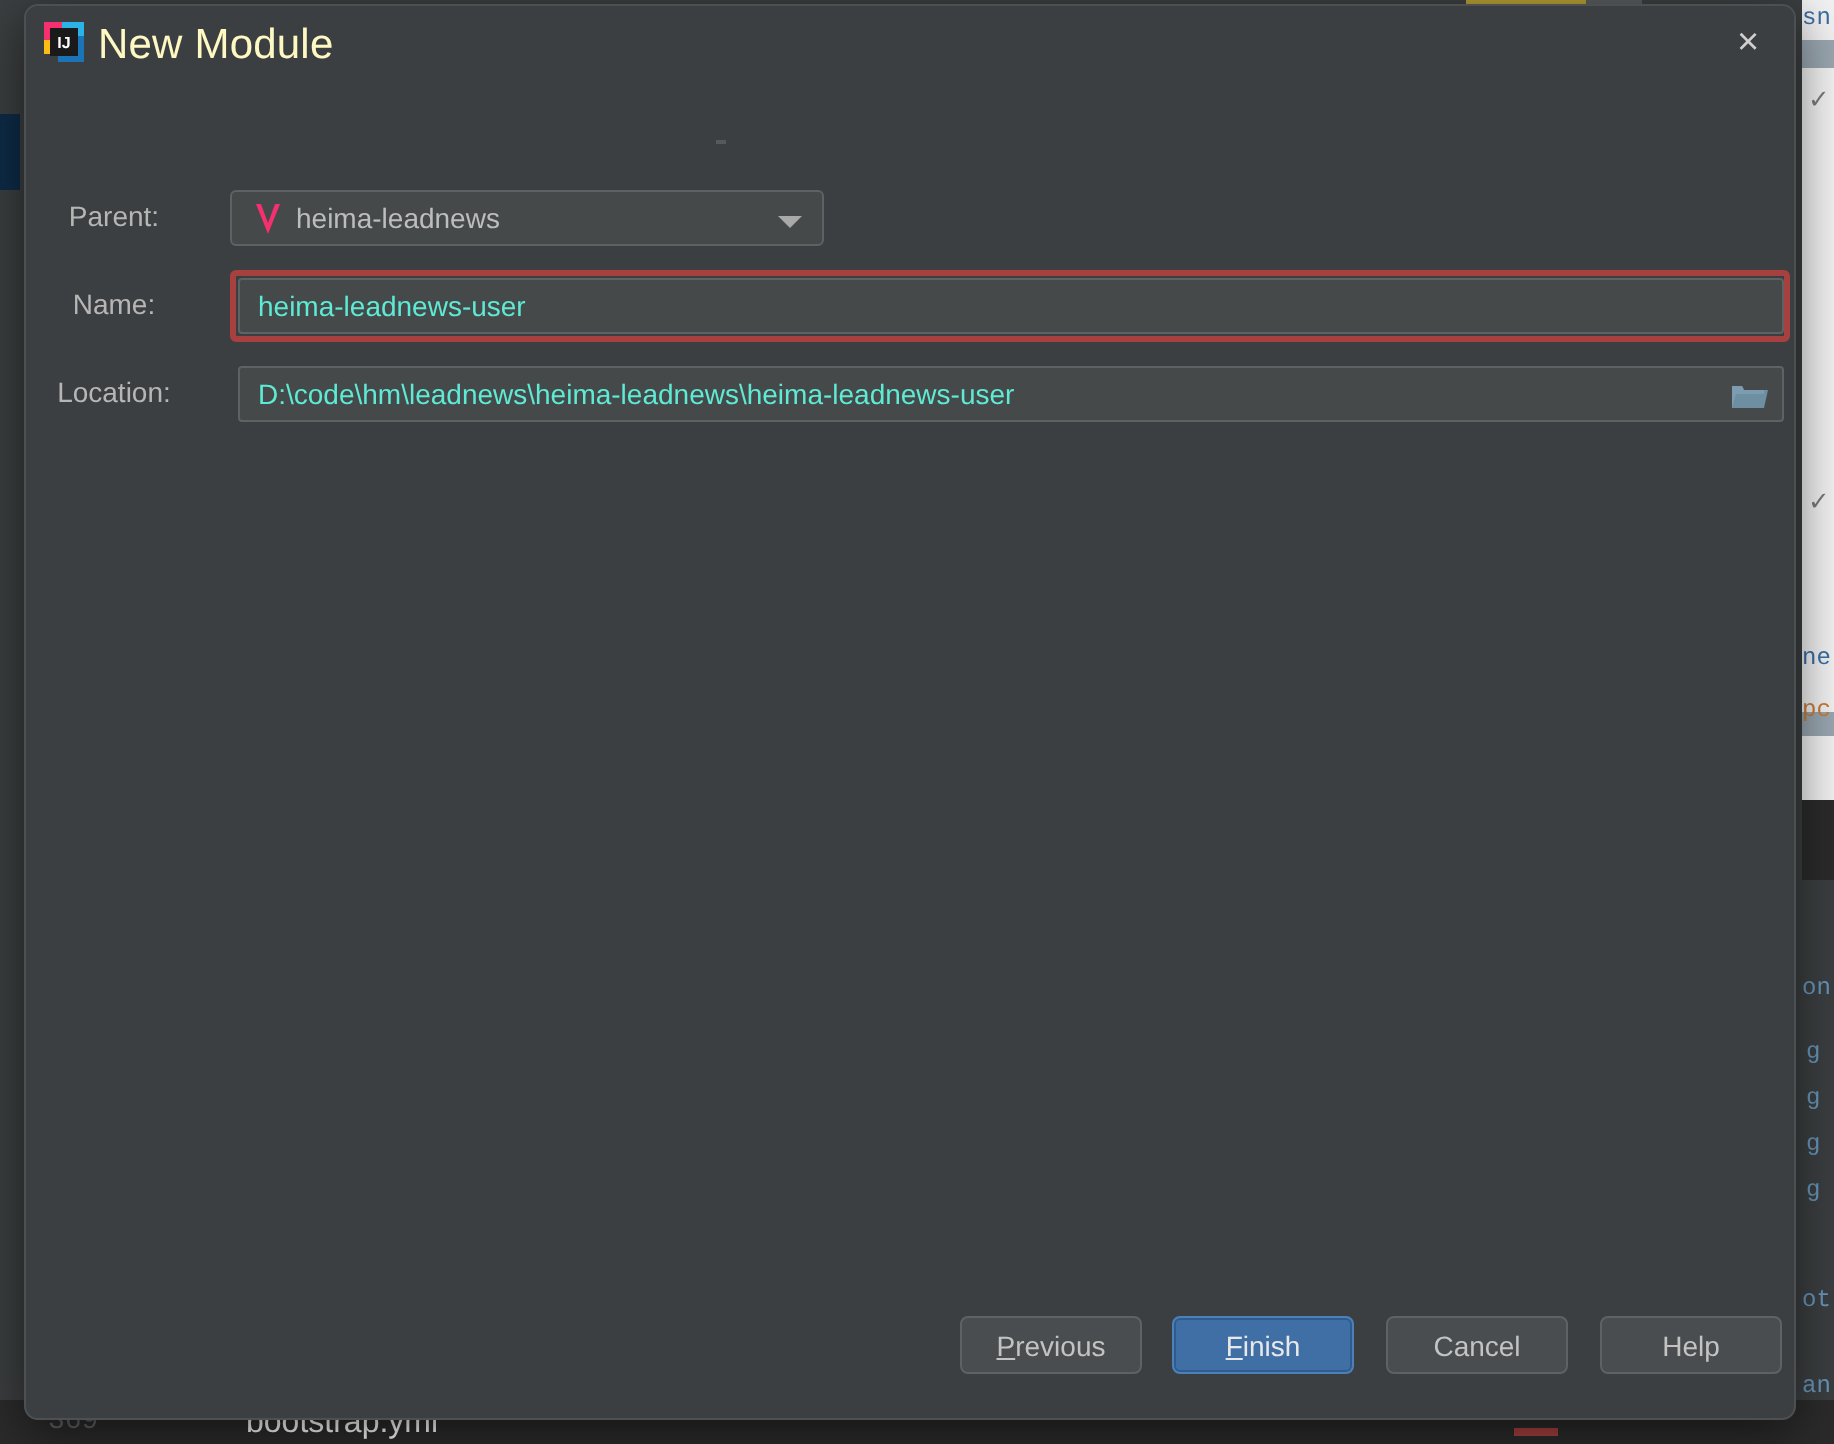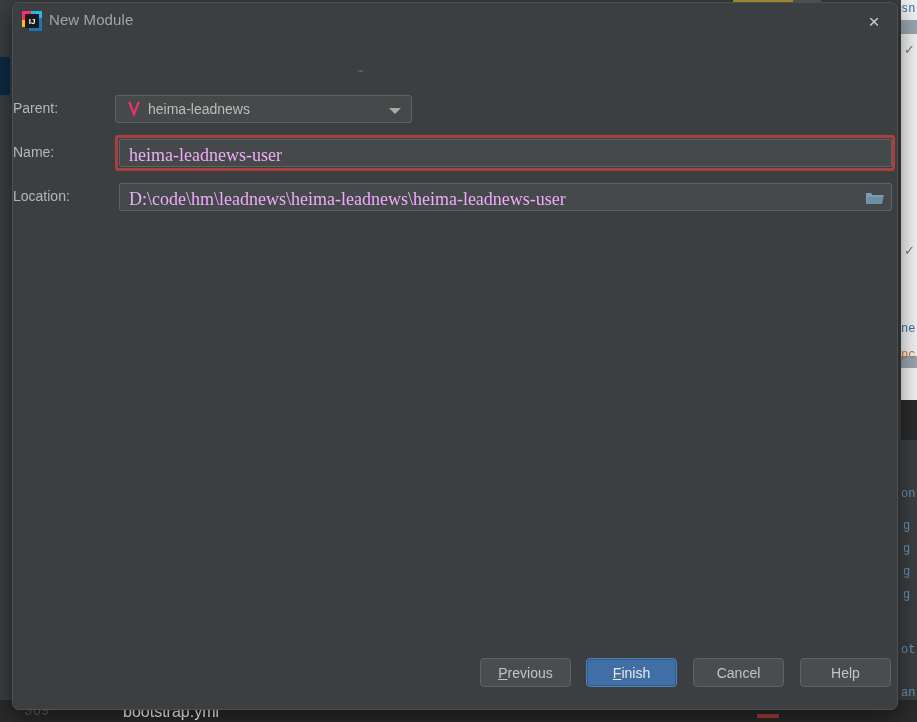--- a/index.html
+++ b/index.html
@@ -151,22 +151,22 @@
     background: #3c3f41;
   }
   .title-icon {
     position: absolute;
     left: 8px; top: 7px;
     width: 22px; height: 22px; text-align: center;
   }
   .title-text {
     position: absolute;
     left: 36px; top: 8px;
-    font-size: 15px;
-    color: #a3a3a3;
+    font-size: 21px;
+    color: #fef9c3;
     letter-spacing: 0.1px;
   }
   .close-btn {
     position: absolute;
     right: 6px; top: 3px;
     width: 34px; height: 30px;
     display: flex;
     align-items: center;
     justify-content: center;
     color: #cfcfcf;
@@ -196,21 +196,21 @@
   }
   .row-parent   { top: 56px; }
   .row-name     { top: 100px; }
   .row-location { top: 144px; }
 
   .f-label {
     position: absolute;
     left: 0;
     width: 88px;
     top: 5px;
-    text-align: left;
+    text-align: center;
     font-size: 14px;
     color: #b6b6b6;
   }
 
   .combo {
     position: absolute;
     left: 102px;
     top: 0;
     width: 297px;
     height: 28px;
@@ -247,24 +247,23 @@
     width: 773px;
     height: 28px;
     background: #45494a;
     border: 1px solid #5e6264;
     border-radius: 2px;
     box-sizing: border-box;
   }
   .textfield-text {
     position: absolute;
     left: 9px; top: 5px;
-    font-size: 18px;
-    color: #f0abfc;
+    font-size: 14px;
+    color: #5eead4;
     white-space: nowrap;
-    font-family: Liberation Serif, serif;
   }
   .name-highlight {
     position: absolute;
     left: 102px;
     top: -4px;
     width: 780px;
     height: 36px;
     border: 3px solid #a6413f;
     border-radius: 3px;
     box-sizing: border-box;

